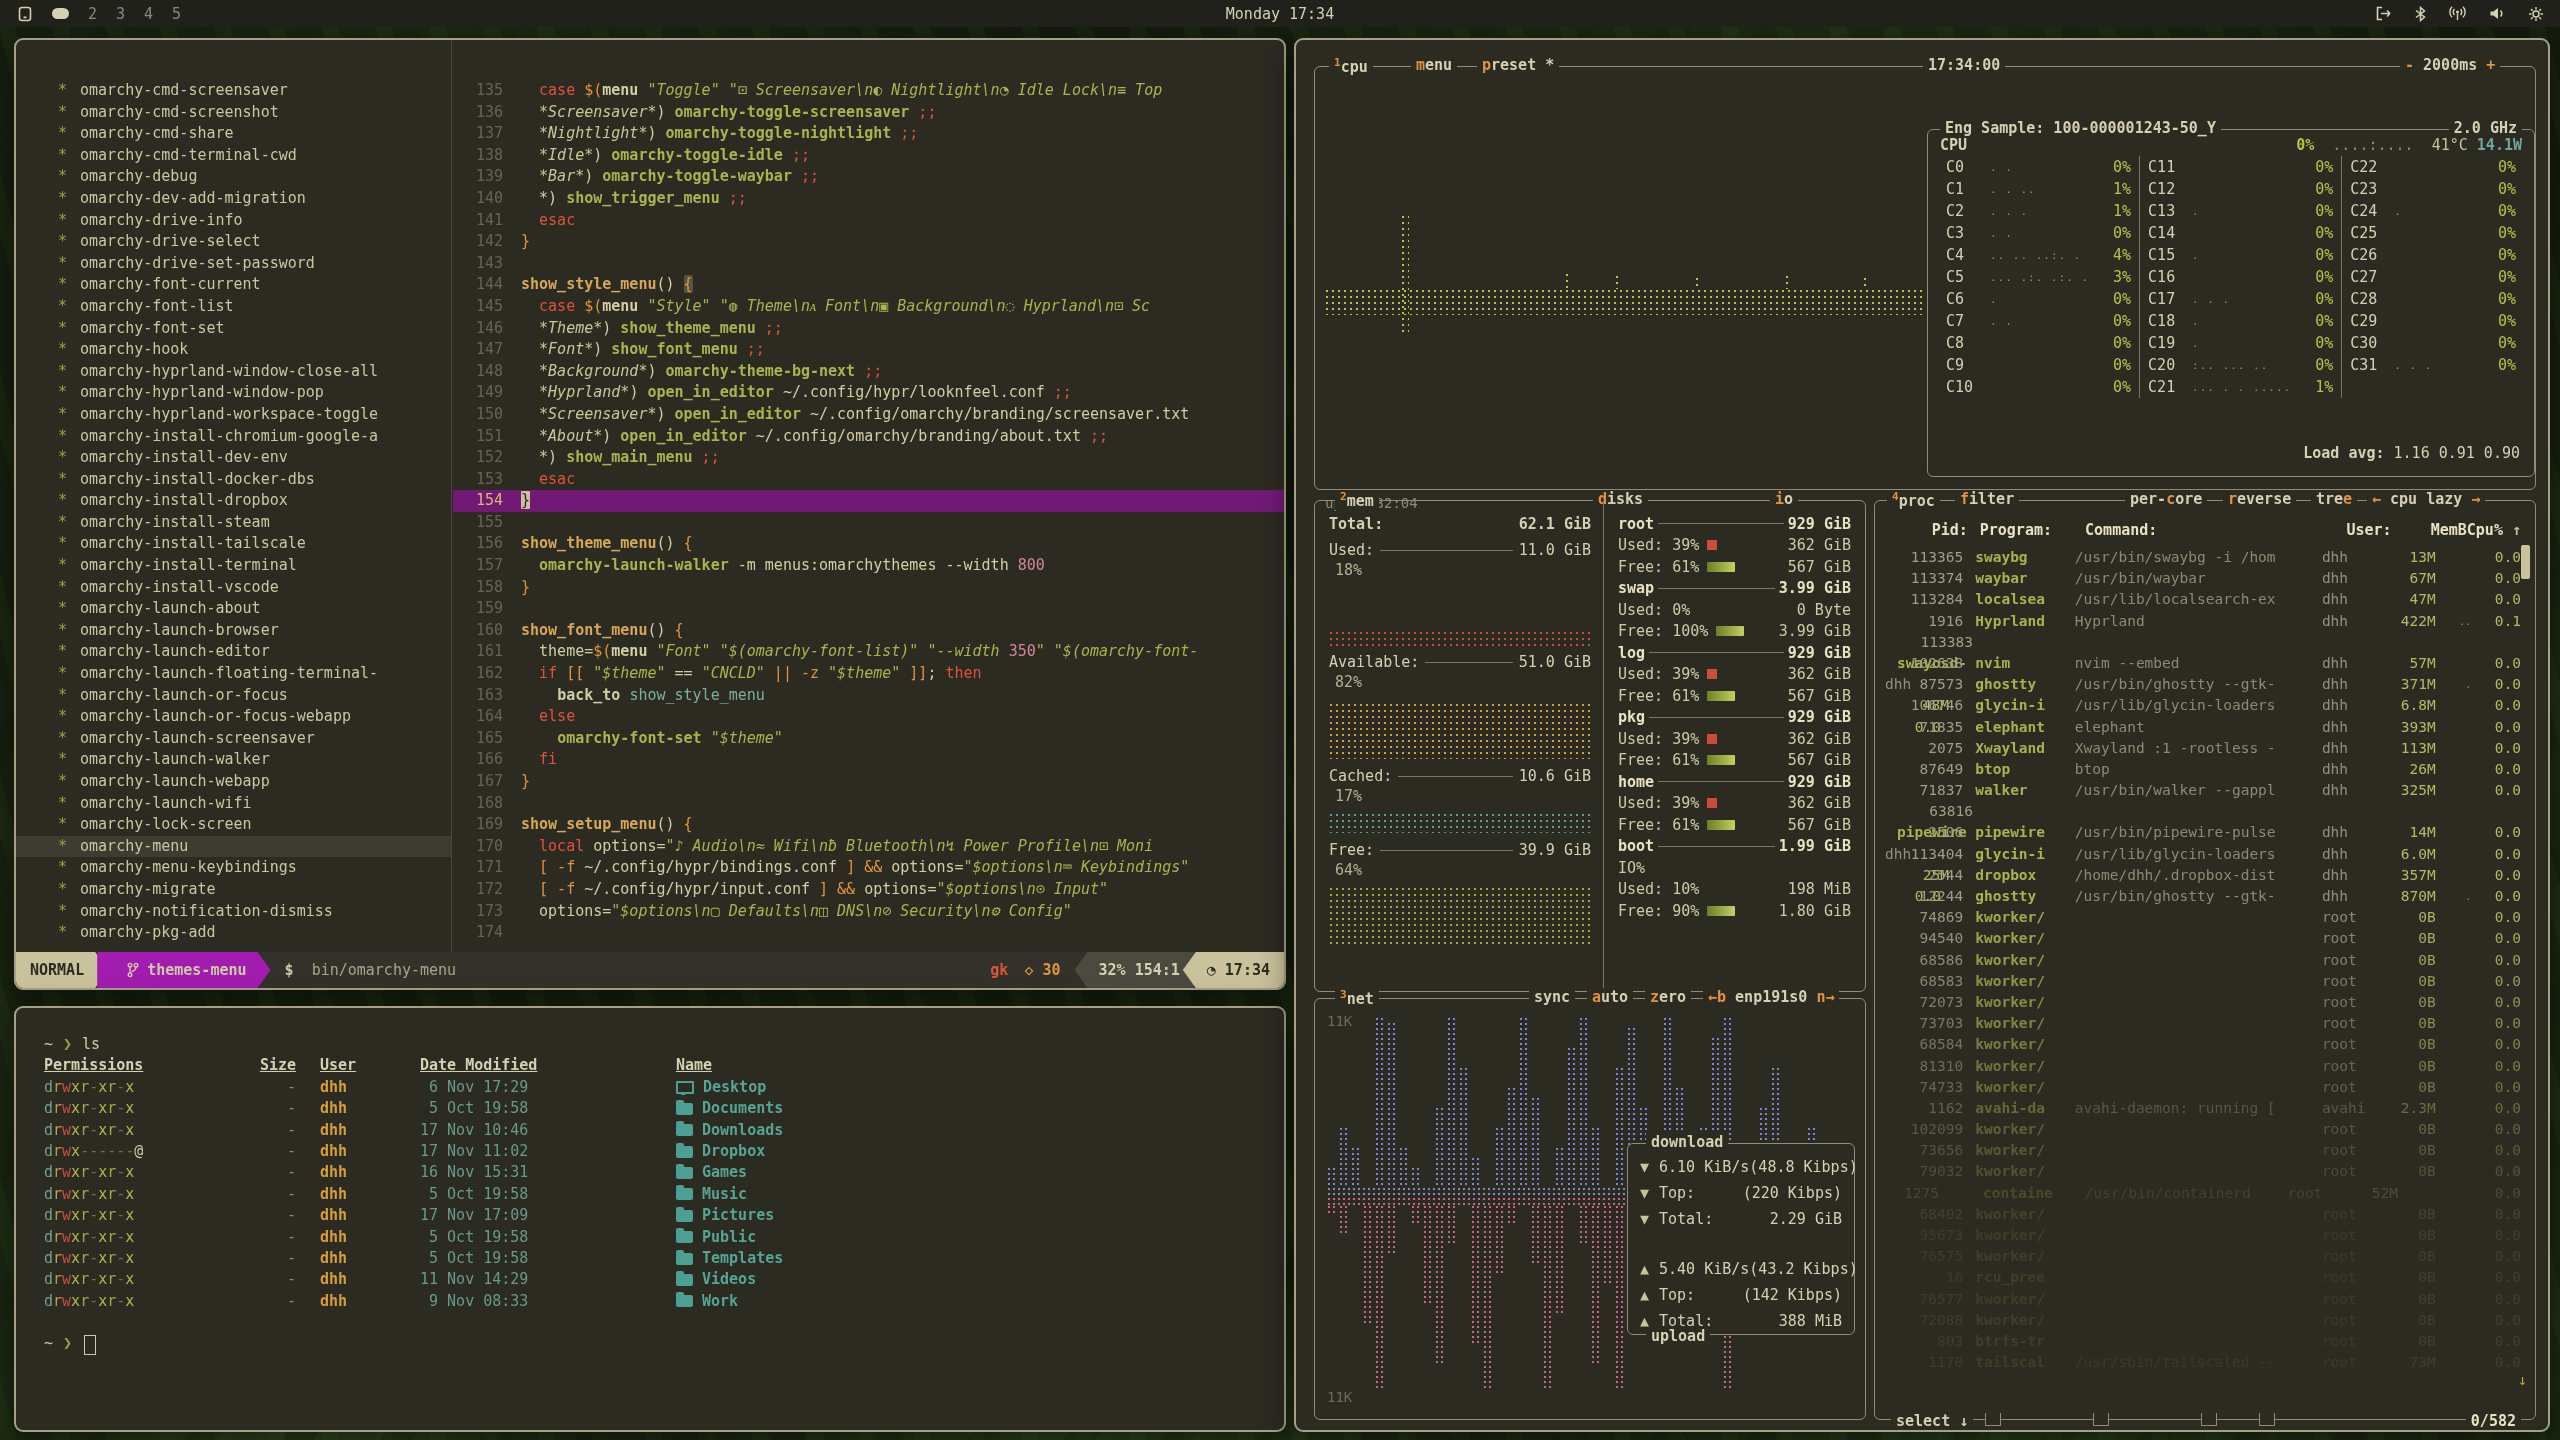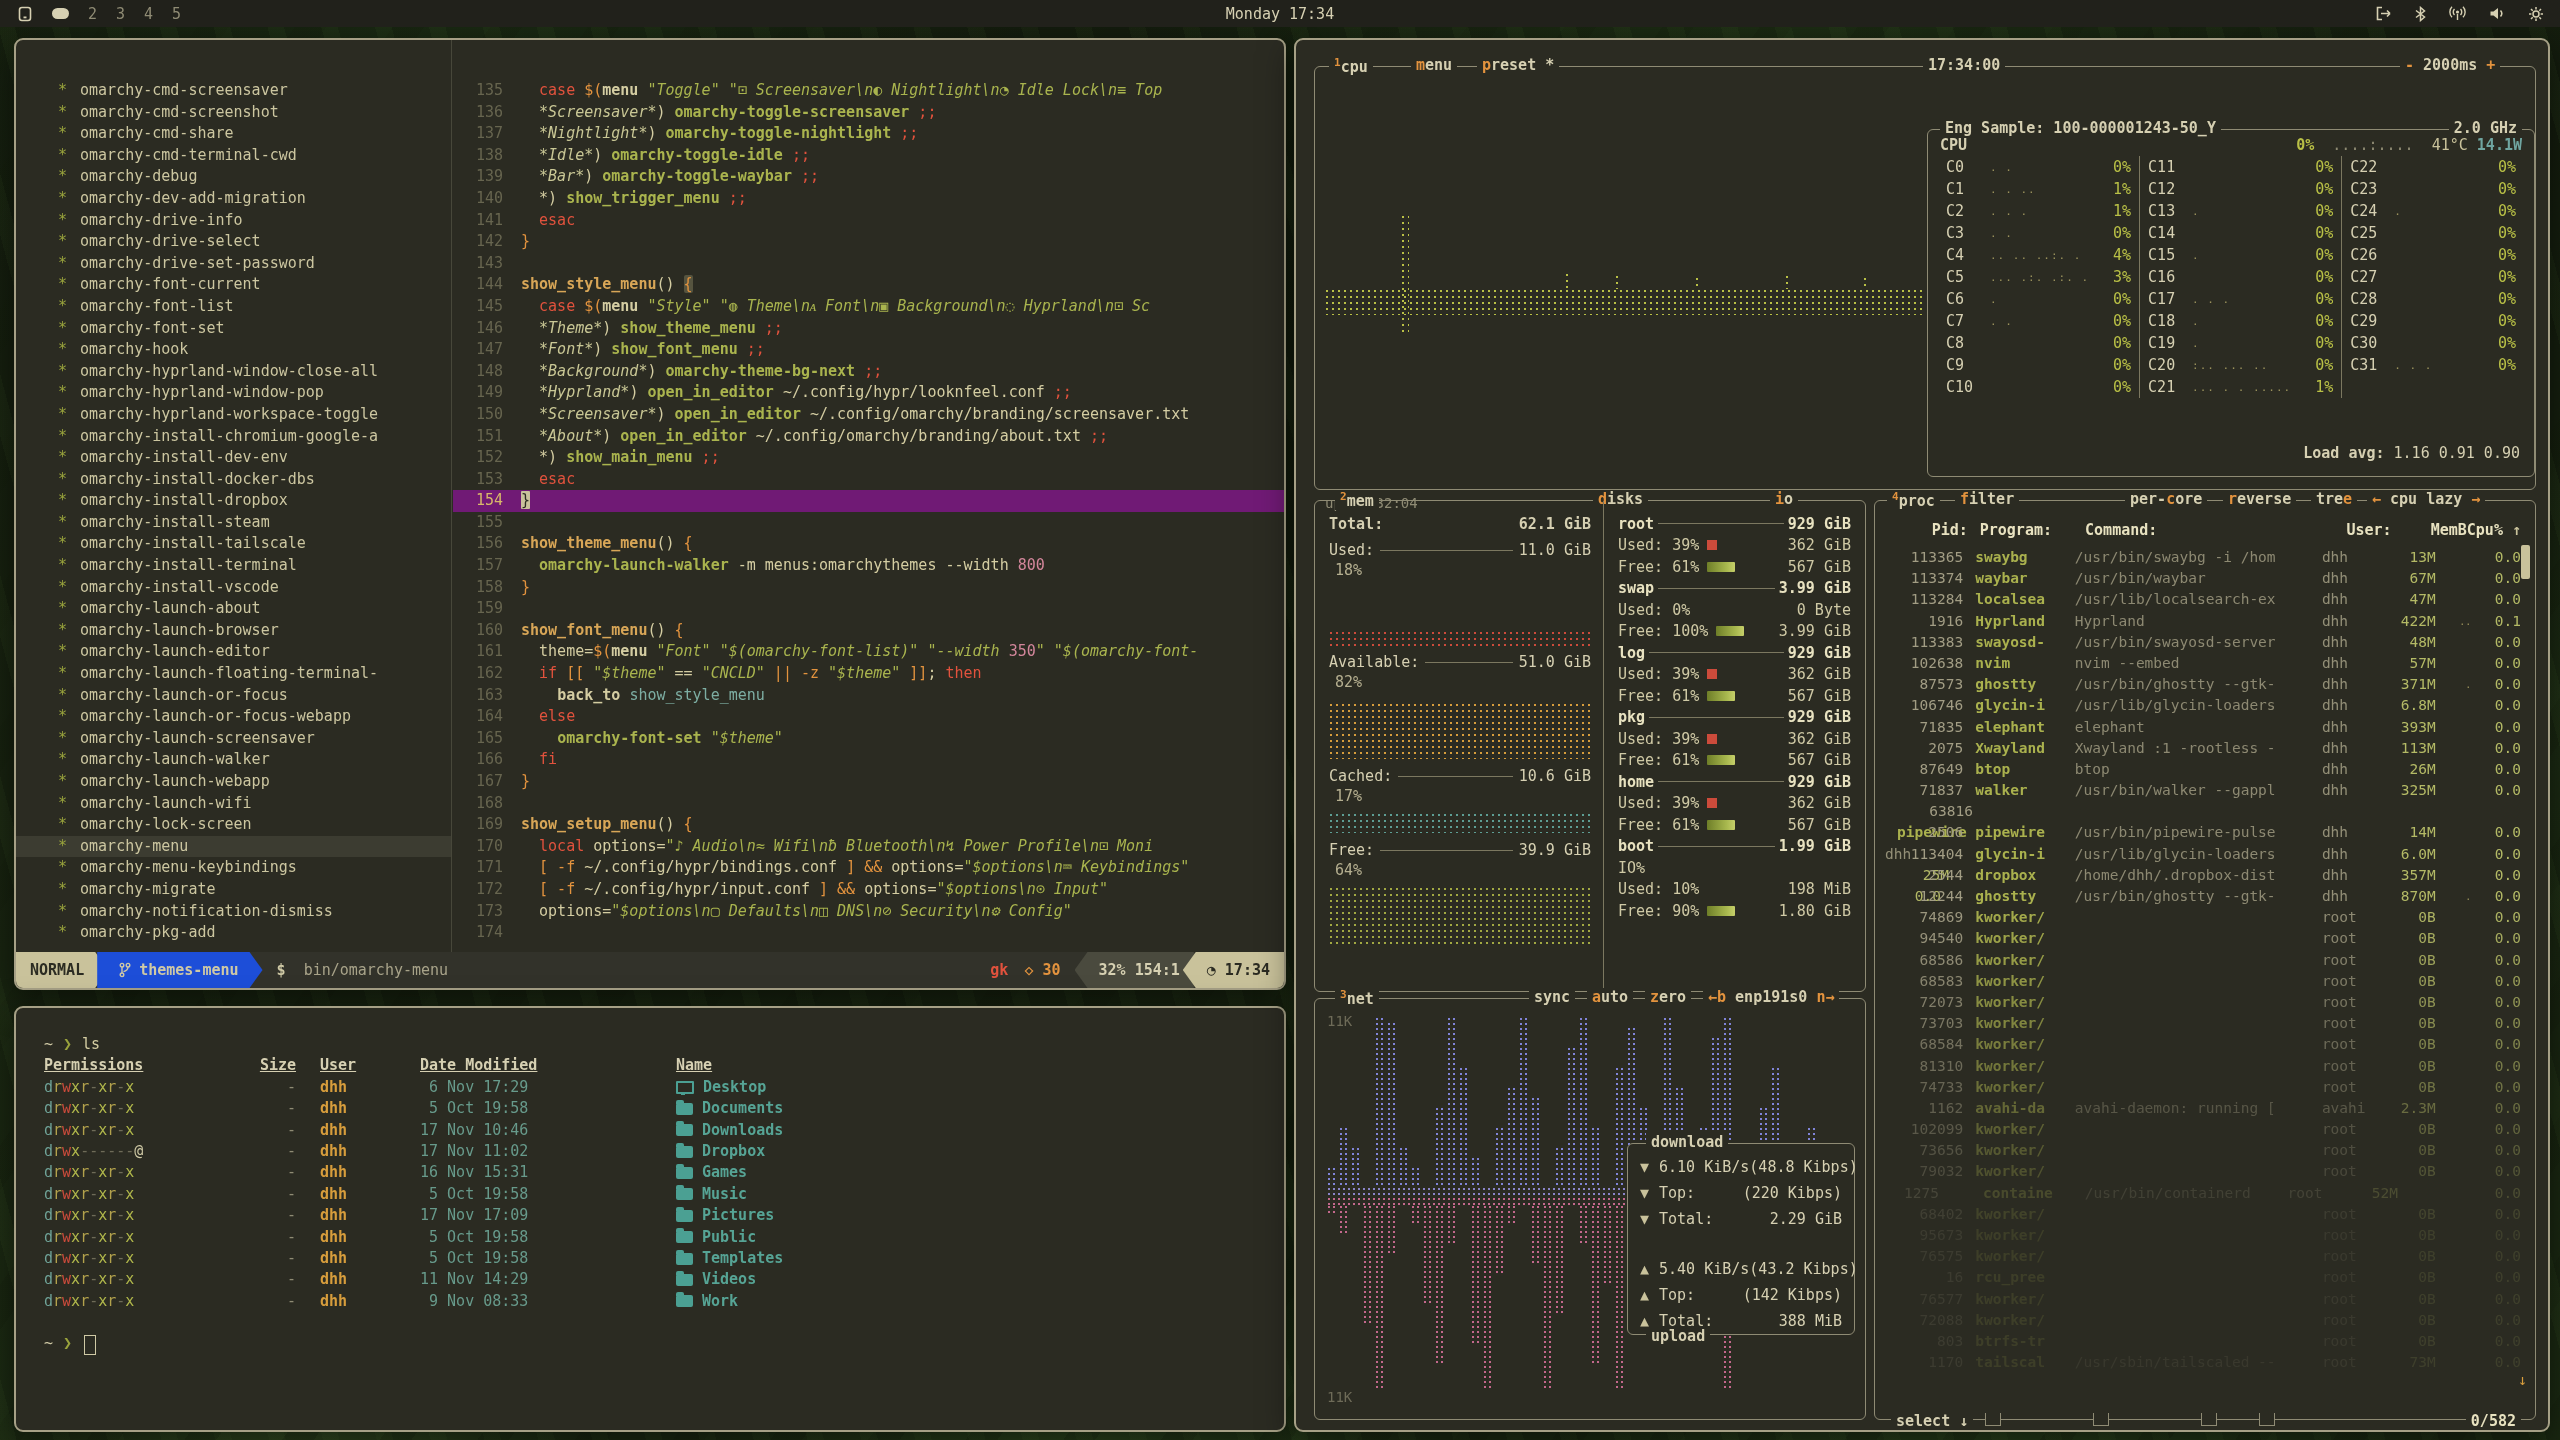--- a/index.html
+++ b/index.html
@@ -43,21 +43,21 @@
   .ck{color:#e1523d;} .cs{color:#a9b44e;font-style:italic;} .cc{color:#aab44e;font-weight:bold;}
   .cf{color:#d8a657;font-weight:bold;} .co{color:#e3933e;} .cp{color:#c9c795;font-style:italic;}
   .ct{color:#7daea3;} .cx{color:#d3869b;} .cg{color:#d4cda2;} .cb2{color:#d4cda2;font-weight:bold;}
   .chl{background:#56543f;border-radius:2px;}
   .ccur{background:#c9c29b;color:#2b2b22;border-radius:1px;}
   
   .sline{position:absolute;left:0;right:0;bottom:0;height:36px;background:#32322a;display:flex;
     align-items:center;font-size:15px;font-weight:bold;}
   .seg{height:36px;display:flex;align-items:center;padding:0 14px;white-space:pre;}
   .seg.mode{background:#c9c29b;color:#2b2b22;clip-path:polygon(0 0,calc(100% - 13px) 0,100% 50%,calc(100% - 13px) 100%,0 100%);padding-right:24px;}
-  .seg.branch{background:#1d4ed8;color:#cfc9a5;margin-left:-11px;clip-path:polygon(0 0,calc(100% - 13px) 0,100% 50%,calc(100% - 13px) 100%,0 100%);padding-left:22px;padding-right:24px;}
+  .seg.branch{background:#a21caf;color:#cfc9a5;margin-left:-11px;clip-path:polygon(0 0,calc(100% - 13px) 0,100% 50%,calc(100% - 13px) 100%,0 100%);padding-left:30px;padding-right:24px;}
   .seg.fpath{color:#a8a389;font-weight:normal;}
   .sline .right{margin-left:auto;display:flex;align-items:center;height:36px;}
   .gk{color:#e1523d;font-weight:bold;margin-right:16px;}
   .plug{color:#e3933e;font-weight:bold;margin-right:14px;}
   .seg.pos{background:#4a4a3e;color:#d6d0b2;clip-path:polygon(13px 0,100% 0,100% 100%,13px 100%,0 50%);padding-left:24px;}
   .seg.time{background:#c9c29b;color:#2b2b22;clip-path:polygon(13px 0,100% 0,100% 100%,13px 100%,0 50%);padding-left:24px;margin-left:-11px;}
   
   #term{left:14px;top:1006px;width:1268px;height:422px;}
   .tpad{position:absolute;inset:0;padding:26px 0 0 28px;font-size:15px;overflow:hidden;}
   .tline{height:21.4px;line-height:21.4px;white-space:pre;display:flex;}
@@ -700,21 +700,21 @@
       <span class="h-cmd">Command:</span>
       <span class="h-user">User:</span>
       <span class="h-mem">MemB</span>
       <span class="h-cpu"><span>Cpu%</span> <span style="color:#c9c29b;">↑</span></span>
     </div>
     <div class="procrows" id="procrows">
         <div class="prow" style="opacity: 1;"><span class="c-pid">113365</span><span class="c-prog">swaybg</span><span class="c-cmd">/usr/bin/swaybg -i /hom</span><span class="c-user">dhh</span><span class="c-mem">13M</span><span class="c-spark"></span><span class="c-cpu">0.0</span></div>
         <div class="prow" style="opacity: 1;"><span class="c-pid">113374</span><span class="c-prog">waybar</span><span class="c-cmd">/usr/bin/waybar</span><span class="c-user">dhh</span><span class="c-mem">67M</span><span class="c-spark"></span><span class="c-cpu">0.0</span></div>
         <div class="prow" style="opacity: 1;"><span class="c-pid">113284</span><span class="c-prog">localsea</span><span class="c-cmd">/usr/lib/localsearch-ex</span><span class="c-user">dhh</span><span class="c-mem">47M</span><span class="c-spark"></span><span class="c-cpu">0.0</span></div>
         <div class="prow" style="opacity: 1;"><span class="c-pid">1916</span><span class="c-prog">Hyprland</span><span class="c-cmd">Hyprland</span><span class="c-user">dhh</span><span class="c-mem">422M</span><span class="c-spark">..</span><span class="c-cpu">0.1</span></div>
-        <div class="prow" style="opacity: 1;"><span class="c-pid">113383</span><span class="c-prog">swayosd-</span><span class="c-cmd">/usr/bin/swayosd-server</span><span class="c-user">dhh</span><span class="c-mem">48M</span><span class="c-spark"></span><span class="c-cpu">0.0</span></div>
+        <div class="prow" style="opacity: 1; flex-direction: column;"><span class="c-pid">113383</span><span class="c-prog">swayosd-</span><span class="c-cmd">/usr/bin/swayosd-server</span><span class="c-user">dhh</span><span class="c-mem">48M</span><span class="c-spark"></span><span class="c-cpu">0.0</span></div>
         <div class="prow" style="opacity: 1;"><span class="c-pid">102638</span><span class="c-prog">nvim</span><span class="c-cmd">nvim --embed</span><span class="c-user">dhh</span><span class="c-mem">57M</span><span class="c-spark"></span><span class="c-cpu">0.0</span></div>
         <div class="prow" style="opacity: 1;"><span class="c-pid">87573</span><span class="c-prog">ghostty</span><span class="c-cmd">/usr/bin/ghostty --gtk-</span><span class="c-user">dhh</span><span class="c-mem">371M</span><span class="c-spark">.</span><span class="c-cpu">0.0</span></div>
         <div class="prow" style="opacity: 1;"><span class="c-pid">106746</span><span class="c-prog">glycin-i</span><span class="c-cmd">/usr/lib/glycin-loaders</span><span class="c-user">dhh</span><span class="c-mem">6.8M</span><span class="c-spark"></span><span class="c-cpu">0.0</span></div>
         <div class="prow" style="opacity: 1;"><span class="c-pid">71835</span><span class="c-prog">elephant</span><span class="c-cmd">elephant</span><span class="c-user">dhh</span><span class="c-mem">393M</span><span class="c-spark"></span><span class="c-cpu">0.0</span></div>
         <div class="prow" style="opacity: 1;"><span class="c-pid">2075</span><span class="c-prog">Xwayland</span><span class="c-cmd">Xwayland :1 -rootless -</span><span class="c-user">dhh</span><span class="c-mem">113M</span><span class="c-spark"></span><span class="c-cpu">0.0</span></div>
         <div class="prow" style="opacity: 1;"><span class="c-pid">87649</span><span class="c-prog">btop</span><span class="c-cmd">btop</span><span class="c-user">dhh</span><span class="c-mem">26M</span><span class="c-spark"></span><span class="c-cpu">0.0</span></div>
         <div class="prow" style="opacity: 1;"><span class="c-pid">71837</span><span class="c-prog">walker</span><span class="c-cmd">/usr/bin/walker --gappl</span><span class="c-user">dhh</span><span class="c-mem">325M</span><span class="c-spark"></span><span class="c-cpu">0.0</span></div>
         <div class="prow" style="opacity: 1; flex-direction: column;"><span class="c-pid">63816</span><span class="c-prog">pipewire</span><span class="c-cmd">/usr/bin/pipewire</span><span class="c-user">dhh</span><span class="c-mem">25M</span><span class="c-spark"></span><span class="c-cpu">0.0</span></div>
         <div class="prow" style="opacity: 1;"><span class="c-pid">2506</span><span class="c-prog">pipewire</span><span class="c-cmd">/usr/bin/pipewire-pulse</span><span class="c-user">dhh</span><span class="c-mem">14M</span><span class="c-spark"></span><span class="c-cpu">0.0</span></div>
         <div class="prow" style="opacity: 1;"><span class="c-pid">113404</span><span class="c-prog">glycin-i</span><span class="c-cmd">/usr/lib/glycin-loaders</span><span class="c-user">dhh</span><span class="c-mem">6.0M</span><span class="c-spark"></span><span class="c-cpu">0.0</span></div>

